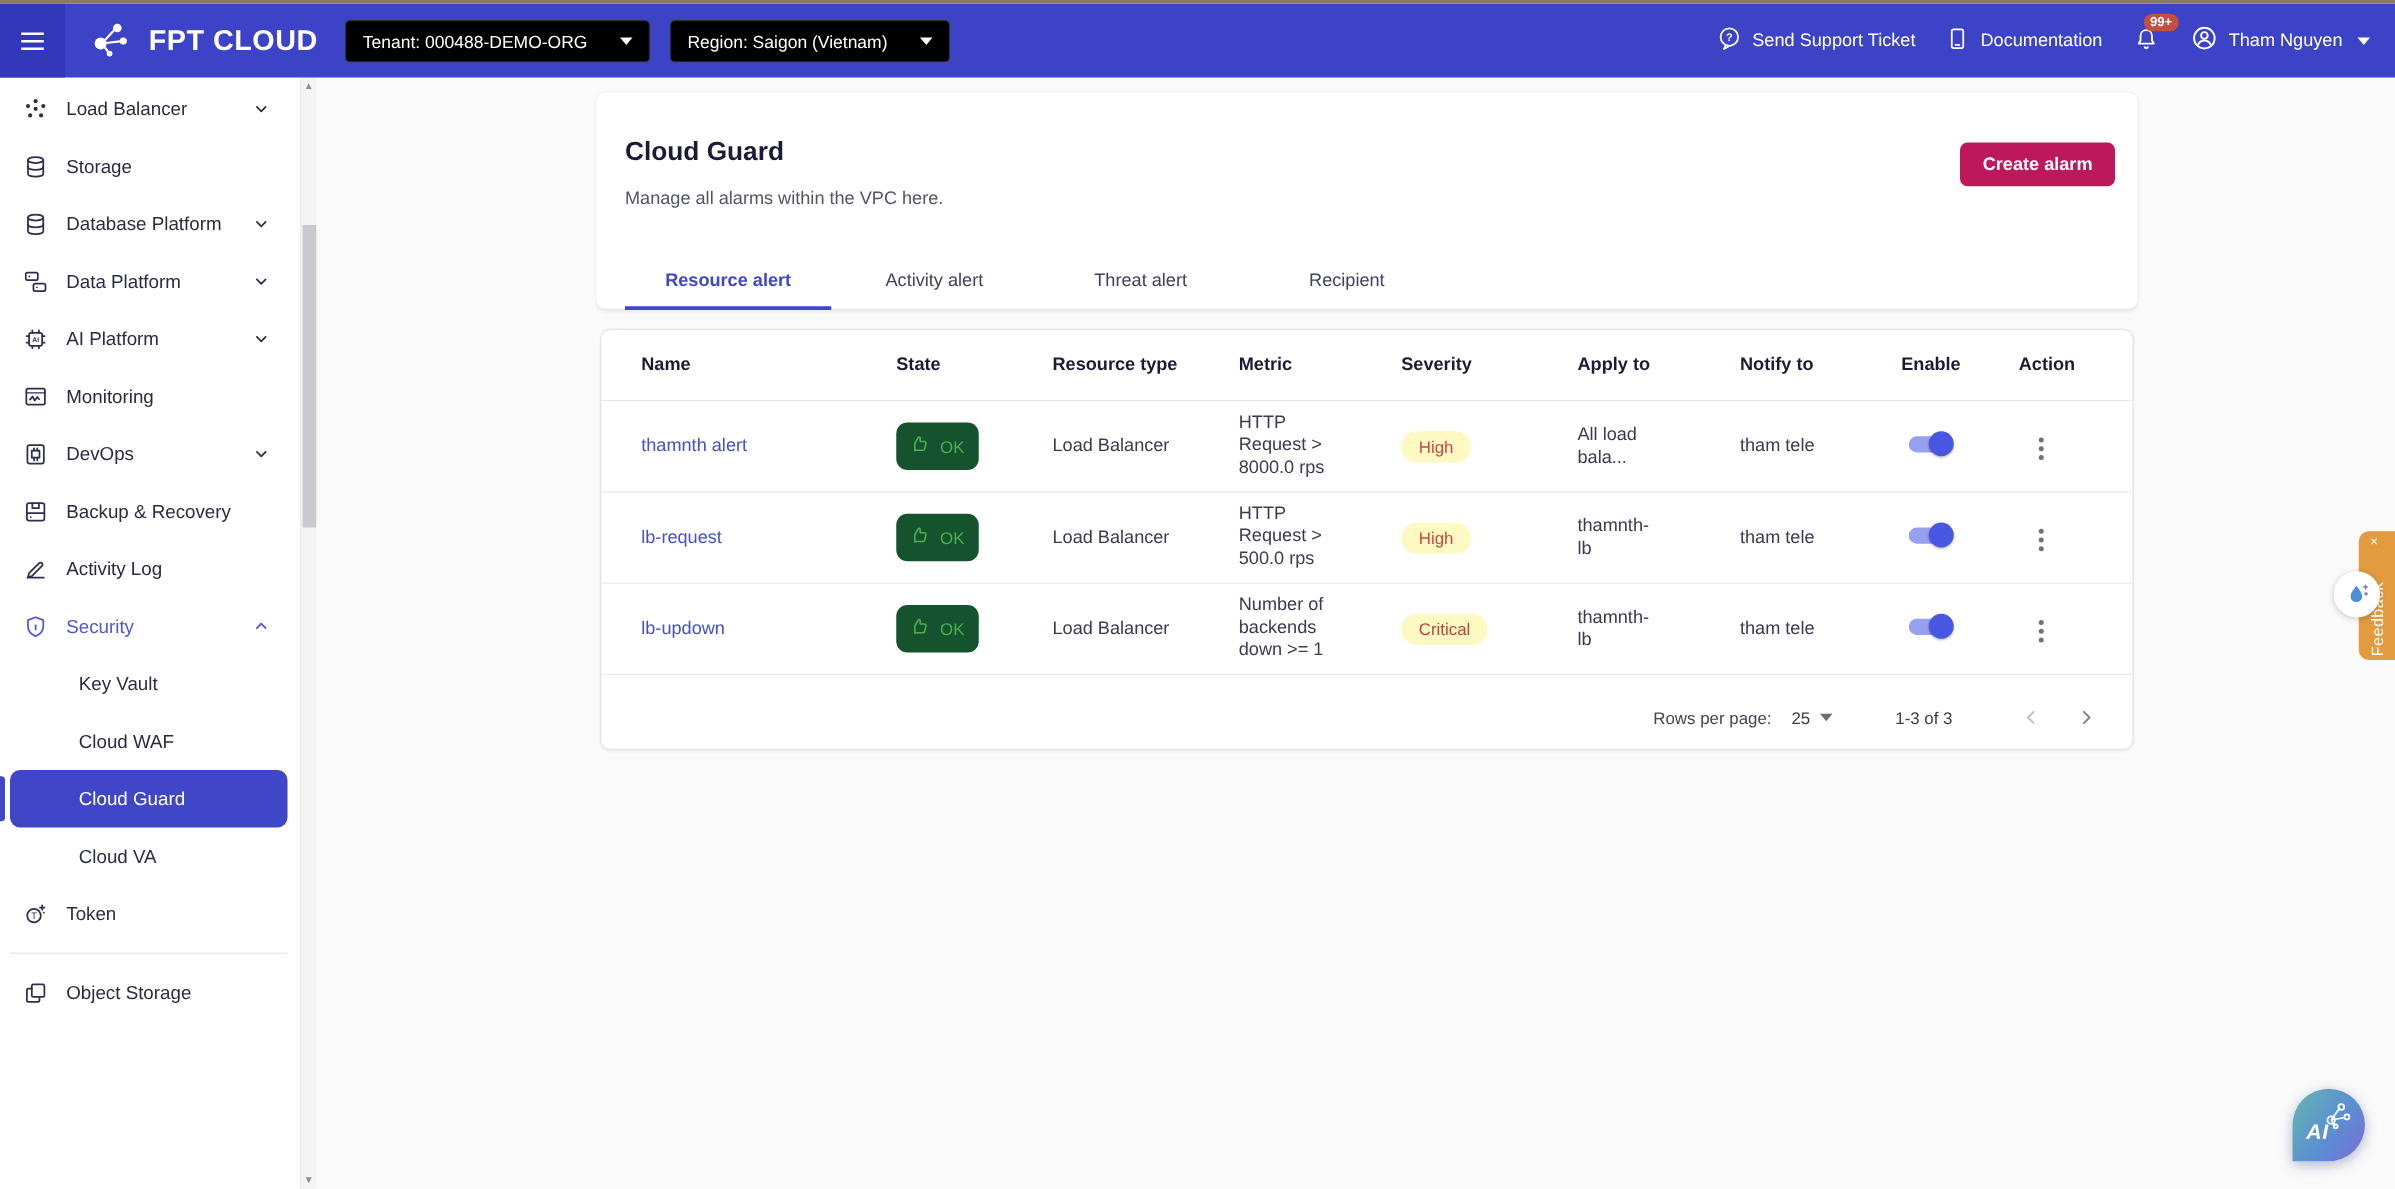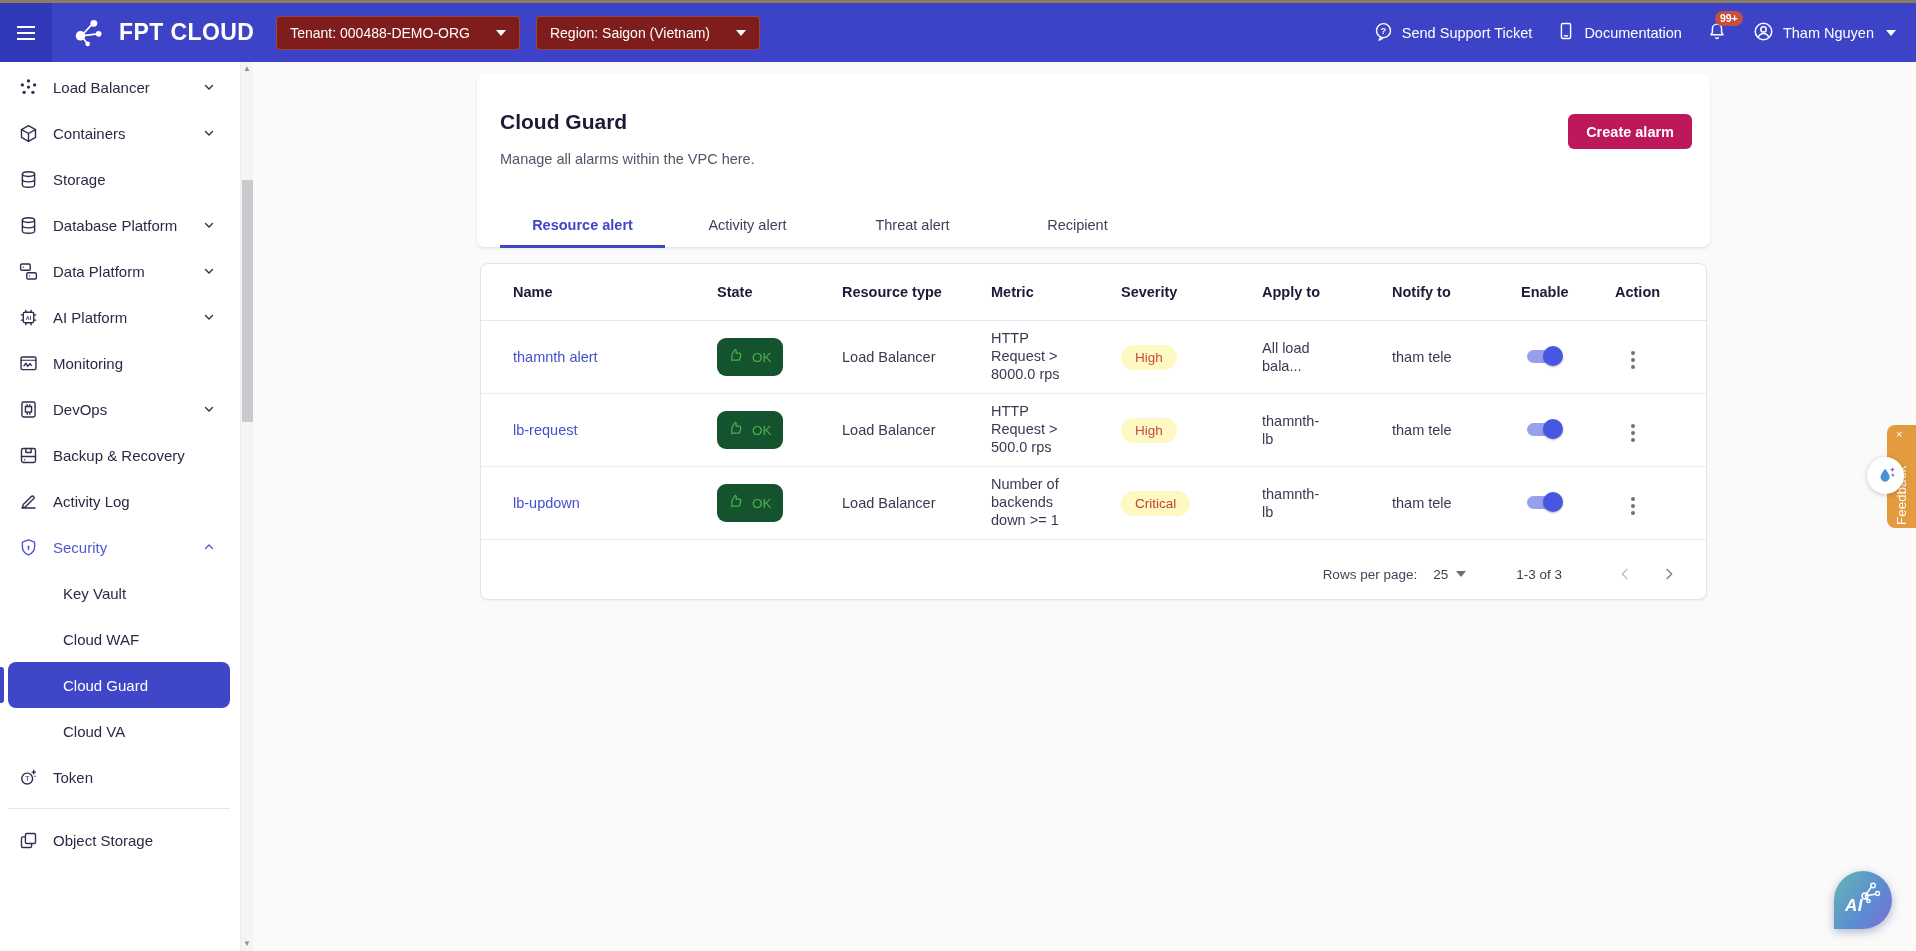--- a/index.html
+++ b/index.html
@@ -8,21 +8,21 @@
   .top-edge{position:absolute;left:0;top:0;width:1916px;height:3px;background:#8a7d5f;z-index:60;}
 
   
   .navbar{position:absolute;left:0;top:3px;width:1916px;height:59px;background:#3c43c6;
     display:flex;align-items:center;color:#fff;z-index:50;}
   .burger{width:52px;height:59px;background:#3139b9;display:flex;flex-direction:column;gap:4px;
     justify-content:center;align-items:center;cursor:pointer;}
   .burger i{width:18px;height:2px;background:#fff;display:block;}
   .logo{display:flex;align-items:center;margin:0 22px 0 18px;cursor:pointer;}
   .logo-text{font-size:23px;font-weight:bold;letter-spacing:.4px;margin-left:7px;}
-  .pill{display:flex;align-items:center;background:#7f1d1d;border:1px solid rgba(255,255,255,.18);
+  .pill{display:flex;align-items:center;background:#000000;border:1px solid rgba(255,255,255,.18);
     border-radius:4px;padding:8px 13px;font-size:14px;margin-right:16px;cursor:pointer;}
   .pill .caret{margin-left:26px;}
   .caret{width:0;height:0;border-left:5px solid transparent;border-right:5px solid transparent;
     border-top:6px solid #fff;display:inline-block;}
   .nav-right{margin-left:auto;display:flex;align-items:center;gap:24px;padding-right:20px;font-size:14.5px;}
   .nav-item{display:flex;align-items:center;gap:8px;cursor:pointer;white-space:nowrap;}
   .bell-wrap{position:relative;cursor:pointer;display:flex;}
   .badge{position:absolute;top:-9px;left:9px;background:#c44f41;border-radius:9px;
     padding:2px 5px;font-size:10.5px;font-weight:bold;line-height:1;}
   .user .caret{margin-left:4px;}
@@ -208,34 +208,20 @@
     <span class="s-label">Load Balancer</span>
     <span class="s-chevron">
           <svg width="14" height="14" viewBox="0 0 24 24" fill="none" stroke="currentColor" stroke-width="2.4" stroke-linecap="round" stroke-linejoin="round">
             <path d="M6 9.5l6 6 6-6"></path>
           </svg>
         </span>
   </div>
       <div class="side-item">
     <span class="s-icon">
           <svg viewBox="0 0 24 24" width="21" height="21" fill="none" stroke="currentColor" stroke-width="1.6" stroke-linecap="round" stroke-linejoin="round">
-            <path d="M12 3 20 7.5v9L12 21 4 16.5v-9z"></path>
-            <path d="M4 7.5l8 4.5 8-4.5M12 12v9"></path>
-          </svg>
-        </span>
-    <span class="s-label">Containers</span>
-    <span class="s-chevron">
-          <svg width="14" height="14" viewBox="0 0 24 24" fill="none" stroke="currentColor" stroke-width="2.4" stroke-linecap="round" stroke-linejoin="round">
-            <path d="M6 9.5l6 6 6-6"></path>
-          </svg>
-        </span>
-  </div>
-      <div class="side-item">
-    <span class="s-icon">
-          <svg viewBox="0 0 24 24" width="21" height="21" fill="none" stroke="currentColor" stroke-width="1.6" stroke-linecap="round" stroke-linejoin="round">
             <ellipse cx="12" cy="5.8" rx="7" ry="2.7"></ellipse>
             <path d="M5 5.8v12.4c0 1.5 3.1 2.7 7 2.7s7-1.2 7-2.7V5.8"></path>
             <path d="M5 12c0 1.5 3.1 2.7 7 2.7s7-1.2 7-2.7"></path>
           </svg>
         </span>
     <span class="s-label">Storage</span>
 
   </div>
       <div class="side-item">
     <span class="s-icon">

